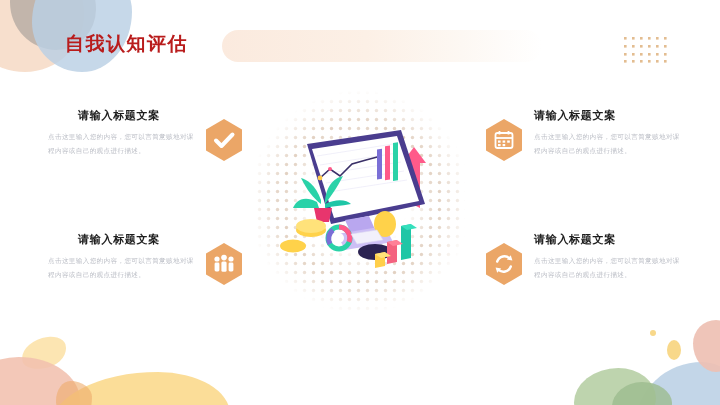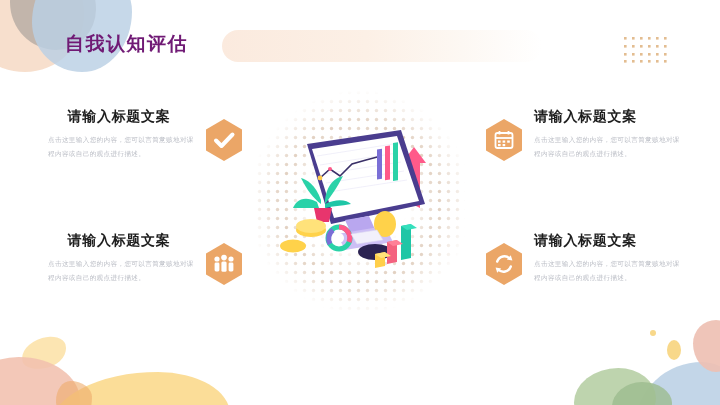--- a/index.html
+++ b/index.html
@@ -124,21 +124,21 @@
   }
 
   
   .page-title {
     position: absolute;
     left: 65px; top: 31px;
     font-family: "Liberation Serif", serif;
     font-weight: bold;
     font-size: 19px;
     letter-spacing: 1.5px;
-    color: #701a75;
+    color: #b91c1c;
     z-index: 6;
   }
 
   
   .center-stage {
     position: absolute;
     left: 255px; top: 88px;
     width: 210px; height: 228px;
   }
   .halftone { position: absolute; inset: 0; }
@@ -161,21 +161,21 @@
 
   .f-text { width: 148px; }
   .left .f-text  { text-align: left; order: 1; }
   .left .hexwrap { order: 2; margin-left: 8px; margin-top: 10px; }
   .right .hexwrap { order: 1; margin-right: 10px; margin-top: 10px; }
   .right .f-text  { order: 2; text-align: left; }
 
   .f-title {
     font-family: "Liberation Serif", serif;
     font-weight: bold;
-    font-size: 14px;
+    font-size: 11px;
     letter-spacing: .7px;
     color: #1d1d1d;
     margin-bottom: 7px;
     white-space: nowrap;
   }
   .left .f-title { text-align: center; padding-right: 6px; }
   .f-body {
     font-size: 6.6px;
     line-height: 14px;
     color: #b9bcc4;

